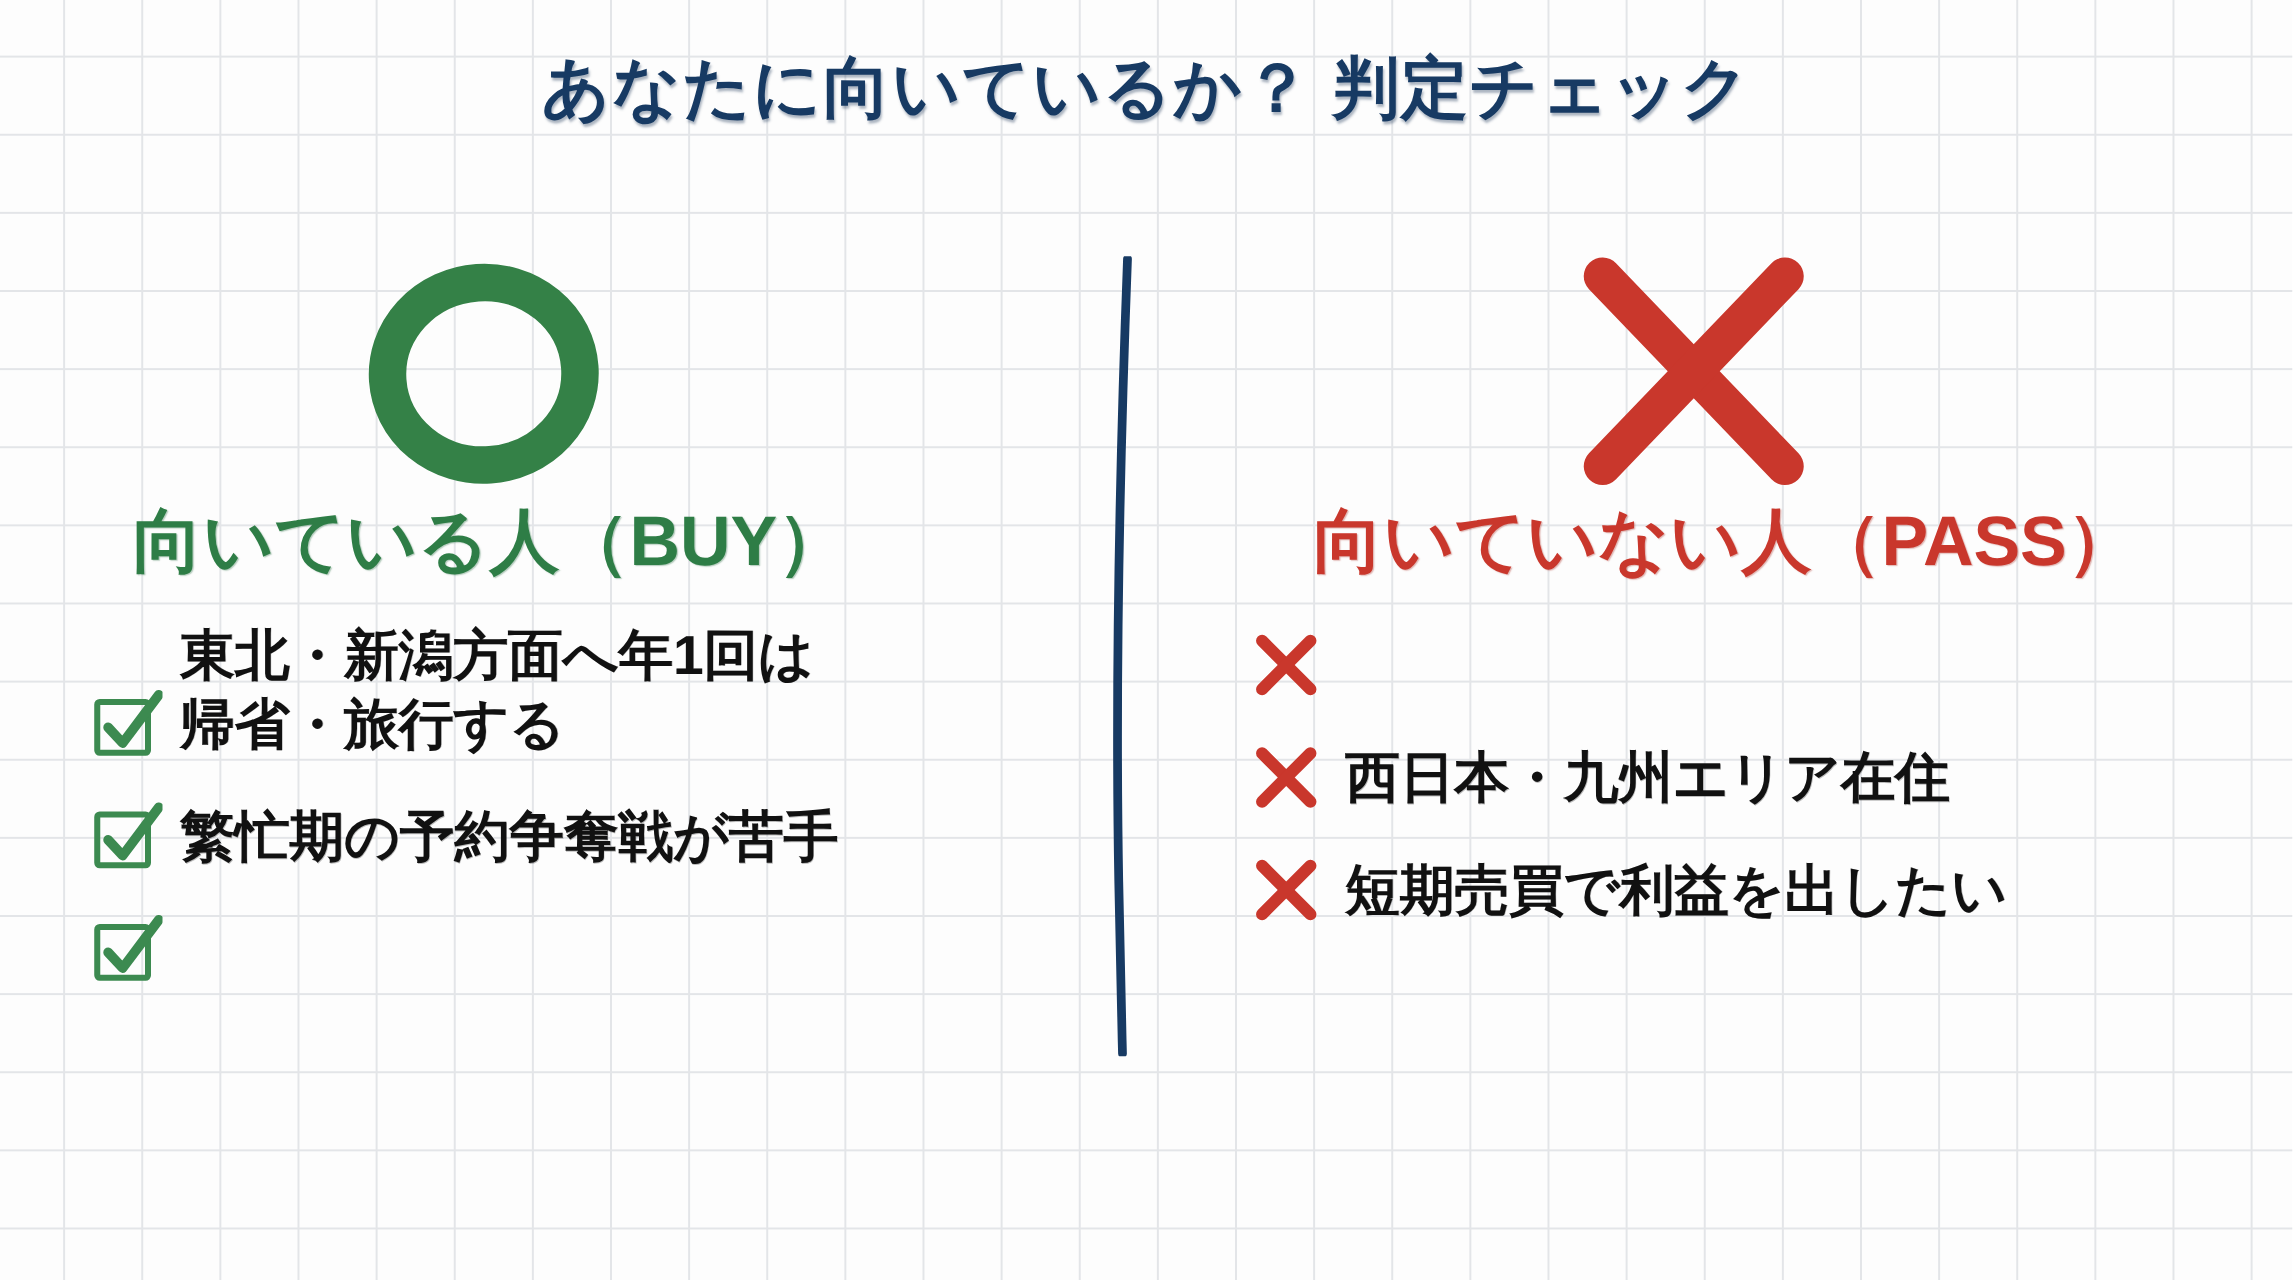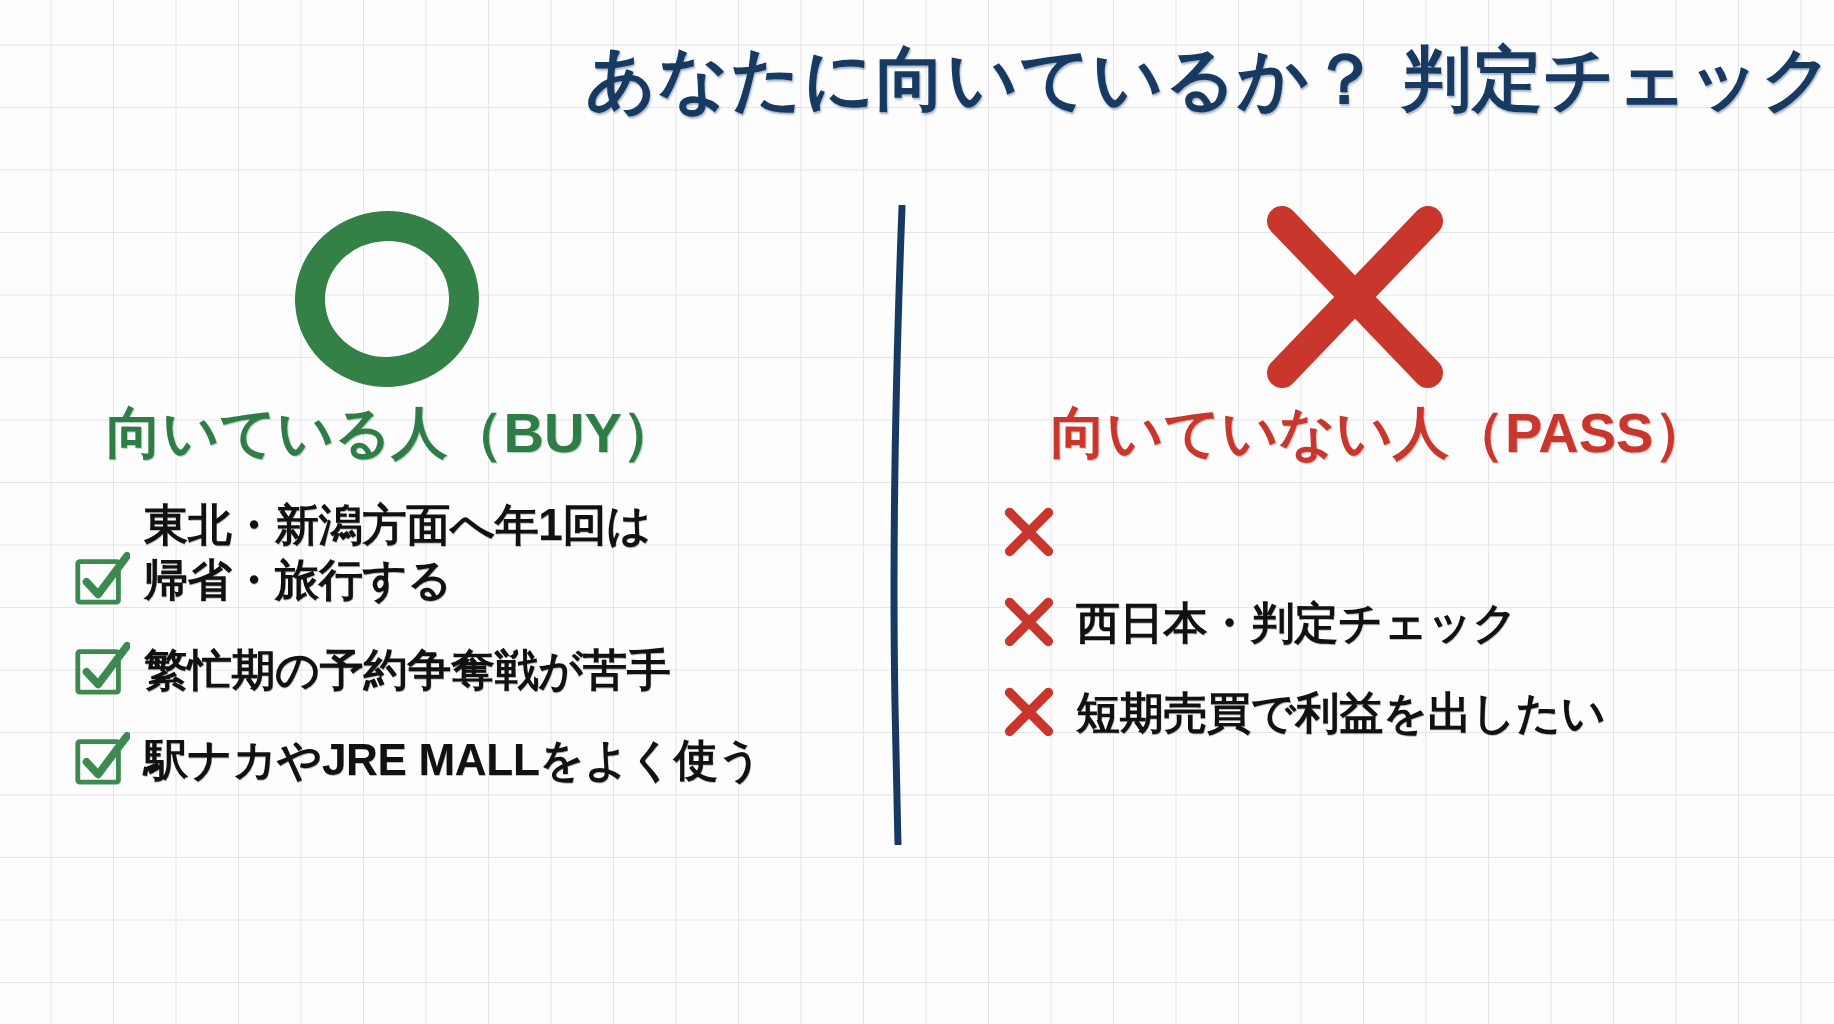--- a/index.html
+++ b/index.html
@@ -24,22 +24,22 @@
     background-size: 62.5px 62.5px;
     background-position: -12px -18px;
   }
 
   
   .title {
     position: absolute;
     top: 44px;
     left: 0;
     width: 1834px;
-    text-align: right;
-    font-size: 70px;
+    text-align: center;
+    font-size: 54px;
     line-height: 1.0;
     font-weight: 700;
     color: #173a63;
     letter-spacing: 1px;
     text-shadow: 1px 2px 2px rgba(20,45,80,0.35);
     white-space: nowrap;
   }
 
   
   .divider {
@@ -154,21 +154,20 @@
           <path d="M15 33 L27 46 L57 6" fill="none" stroke="#3c8a50" stroke-width="8" stroke-linecap="round" stroke-linejoin="round"></path>
         </svg>
         <span class="item-text">繁忙期の予約争奪戦が苦手</span>
       </li>
 
       <li class="item">
         <svg class="item-icon" viewBox="0 0 60 60">
           <rect x="6" y="12" width="42" height="42" rx="2" fill="none" stroke="#3c8a50" stroke-width="5"></rect>
           <path d="M15 33 L27 46 L57 6" fill="none" stroke="#3c8a50" stroke-width="8" stroke-linecap="round" stroke-linejoin="round"></path>
         </svg>
-        <span class="item-text">駅ナカやJRE MALLをよく使う</span>
       </li>
 
     </ul>
   </div>
 
   <div class="col col-right">
 
     <div class="mark-wrap">
       <svg width="190" height="190" viewBox="0 0 190 190">
         <path d="M22 18 L168 170" stroke="#c9372c" stroke-width="30" stroke-linecap="round" fill="none"></path>
@@ -185,21 +184,21 @@
           <path d="M10 10 L50 50" stroke="#c9372c" stroke-width="10" stroke-linecap="round" fill="none"></path>
           <path d="M50 10 L10 50" stroke="#c9372c" stroke-width="10" stroke-linecap="round" fill="none"></path>
         </svg>
       </li>
 
       <li class="item">
         <svg class="item-icon" viewBox="0 0 60 60">
           <path d="M10 10 L50 50" stroke="#c9372c" stroke-width="10" stroke-linecap="round" fill="none"></path>
           <path d="M50 10 L10 50" stroke="#c9372c" stroke-width="10" stroke-linecap="round" fill="none"></path>
         </svg>
-        <span class="item-text">西日本・判定チェック</span>
+        <span class="item-text">西日本・九州エリア在住</span>
       </li>
 
       <li class="item">
         <svg class="item-icon" viewBox="0 0 60 60">
           <path d="M10 10 L50 50" stroke="#c9372c" stroke-width="10" stroke-linecap="round" fill="none"></path>
           <path d="M50 10 L10 50" stroke="#c9372c" stroke-width="10" stroke-linecap="round" fill="none"></path>
         </svg>
         <span class="item-text">短期売買で利益を出したい</span>
       </li>
 

